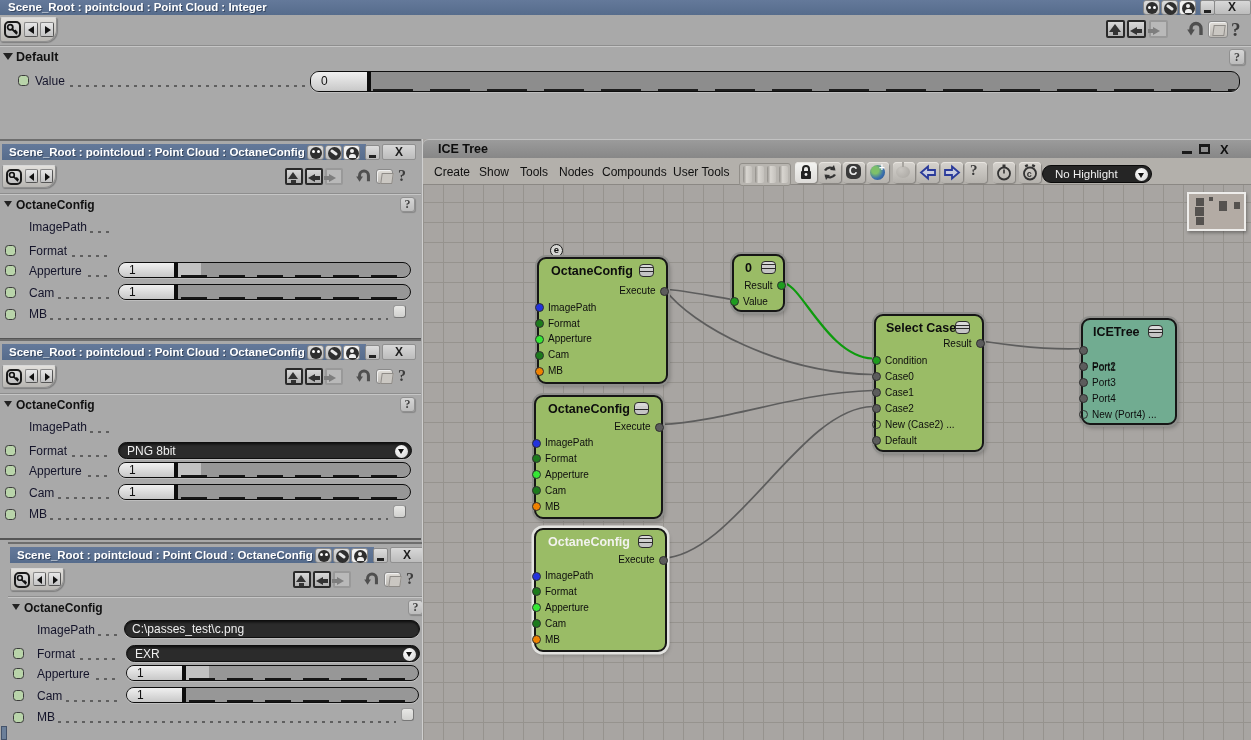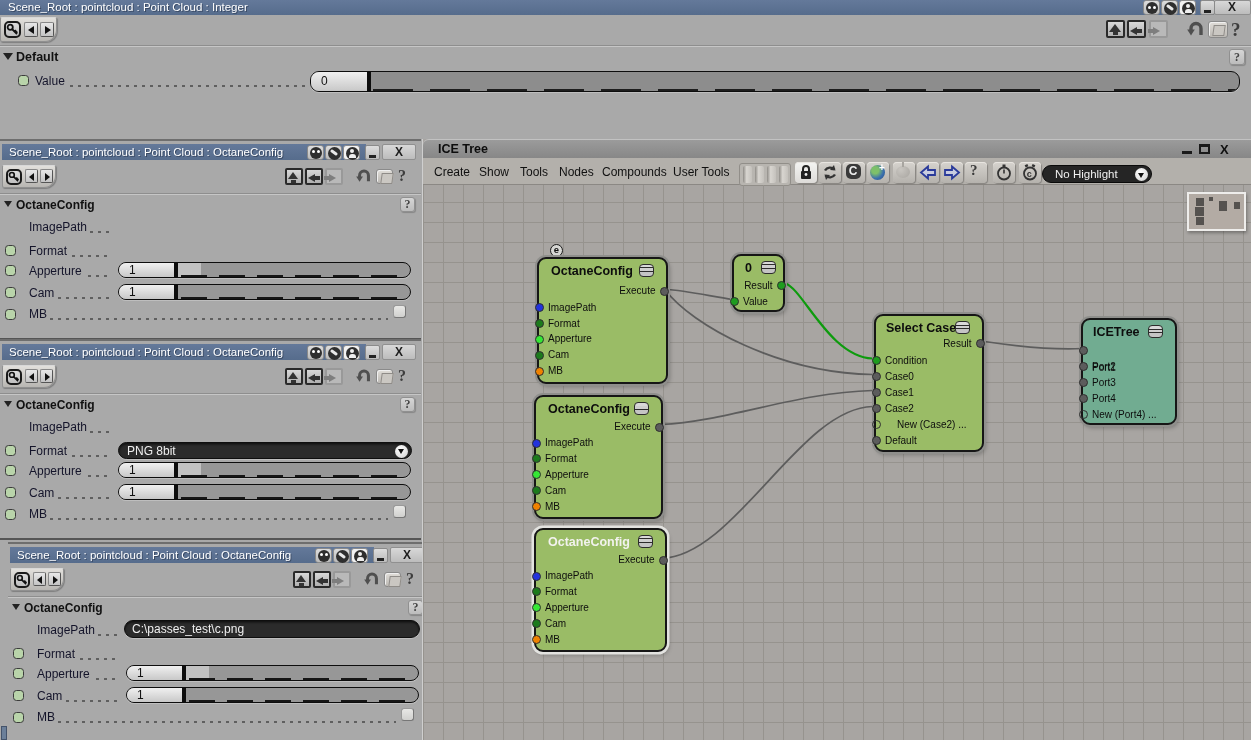--- a/index.html
+++ b/index.html
@@ -1,20 +1,20 @@
 <!DOCTYPE html>
 <html><head><meta charset="utf-8">
 <style>
 *{margin:0;padding:0;box-sizing:border-box}
 html,body{width:1251px;height:740px;overflow:hidden;background:#a9a9a9;
  font-family:"Liberation Sans",sans-serif;-webkit-font-smoothing:antialiased}
 .abs{position:absolute}
 
 .bluebar{position:absolute;background:linear-gradient(#64799a,#566c8c);color:#fff;
- font-weight:normal;font-size:11.5px;line-height:15px;white-space:nowrap;
+ font-weight:bold;font-size:11.5px;line-height:15px;white-space:nowrap;
  text-shadow:1px 1px 0 rgba(30,40,60,.55)}
 .circtile{position:absolute;top:1px;width:17px;height:15px;background:linear-gradient(#ddd,#bbb);
  border-radius:3px;border:1px solid #8a8a8a}
 .circicon{position:absolute;left:1.5px;top:1px;width:12px;height:12px;border-radius:50%;background:#2e2e2e}
 .minus-tile{position:absolute;top:1px;width:15px;height:15px;background:linear-gradient(#ddd,#bbb);border-radius:2px;border:1px solid #8a8a8a}
 .minus-g{position:absolute;left:3px;top:9px;width:7px;height:2.5px;background:#222}
 .xgly{position:absolute;font-weight:bold;font-size:12px;color:#1c1c1c;line-height:15px}
 
 .keygroup{position:absolute;width:57px;height:25px;background:linear-gradient(#e2e0dc,#b8b6b2);
  border-radius:2px 2px 12px 2px;border:1px solid #909090;border-top-color:#d8d8d8;box-shadow:1px 1px 1px rgba(0,0,0,.25)}
@@ -361,20 +361,21 @@
     <div class="groove" style="left:0;top:52px;width:421px"></div>
     <div class="dtri" style="left:4px;top:60px;border-width:6px 4.5px 0 4.5px"></div>
     <div class="sechead" style="left:16px;top:57px;font-size:12px">OctaneConfig</div>
     <div class="qbtn" style="left:400px;top:56px;width:15px;height:15px;line-height:13px">?</div>
     <div class="rowlab" style="left:29px;top:79px">ImagePath</div>
     <div class="leader" style="left:90px;top:90px;width:22px"></div>
     <div class="dfield" style="left:116px;top:76px;width:296px;height:18px;padding:1px 0 0 7px">C:\passes_test\c.png</div>
     <div class="cbox" style="left:5px;top:104px"></div>
     <div class="rowlab" style="left:29px;top:103px">Format</div>
     <div class="leader" style="left:72px;top:114px;width:40px"></div>
+    <div class="dfield" style="left:118px;top:101px;width:294px;height:17px;padding:1px 0 0 8px">EXR<div class="ddcirc" style="right:3px;top:1.5px"></div></div>
     <div class="cbox" style="left:5px;top:124px"></div>
     <div class="rowlab" style="left:29px;top:123px">Apperture</div>
     <div class="leader" style="left:88px;top:134px;width:24px"></div>
     <div class="slider" style="left:118px;top:121px;width:293px;height:16px">
       <div class="slval" style="width:55px;padding:0 0 0 10px">1</div>
       <div class="sldiv" style="left:55px"></div>
       <div class="slfill" style="left:58.5px;width:23px"></div>
       <div class="sldash"></div>
     </div>
     <div class="cbox" style="left:5px;top:146px"></div>
@@ -546,21 +547,21 @@
     <div class="prow" style="right:10.5px;top:20.5px">Result</div>
     <div class="dot" style="right:-2.5px;top:23.0px;background:#5c5c5c"></div>
     <div class="prow" style="left:9px;top:37.5px">Condition</div>
     <div class="dot" style="left:-4px;top:40.0px;background:#1e9c1e"></div>
     <div class="prow" style="left:9px;top:53.5px">Case0</div>
     <div class="dot" style="left:-4px;top:56.0px;background:#5c5c5c"></div>
     <div class="prow" style="left:9px;top:69.5px">Case1</div>
     <div class="dot" style="left:-4px;top:72.0px;background:#5c5c5c"></div>
     <div class="prow" style="left:9px;top:85.5px">Case2</div>
     <div class="dot" style="left:-4px;top:88.0px;background:#5c5c5c"></div>
-    <div class="prow" style="left:21px;top:101.5px">New (Case2) ...</div>
+    <div class="prow" style="left:9px;top:101.5px">New (Case2) ...</div>
     <div class="dot" style="left:-4px;top:104.0px;background:transparent"></div>
     <div class="prow" style="left:9px;top:117.5px">Default</div>
     <div class="dot" style="left:-4px;top:120.0px;background:#5c5c5c"></div>
   </div>
 <div class="node ring" style="left:1081px;top:318px;width:96px;height:107px;background:#71ac91">
     <div class="ntitle" style="left:10px;top:5px;color:#0d0d0d">ICETree</div>
     <div class="burger" style="right:12px;top:5px"></div>
     <div class="prow" style="left:9px;top:41px">Port1</div>
     <div class="dot" style="left:-4px;top:26.0px;background:#5c5c5c"></div>
     <div class="prow" style="left:9px;top:39.5px">Port2</div>

